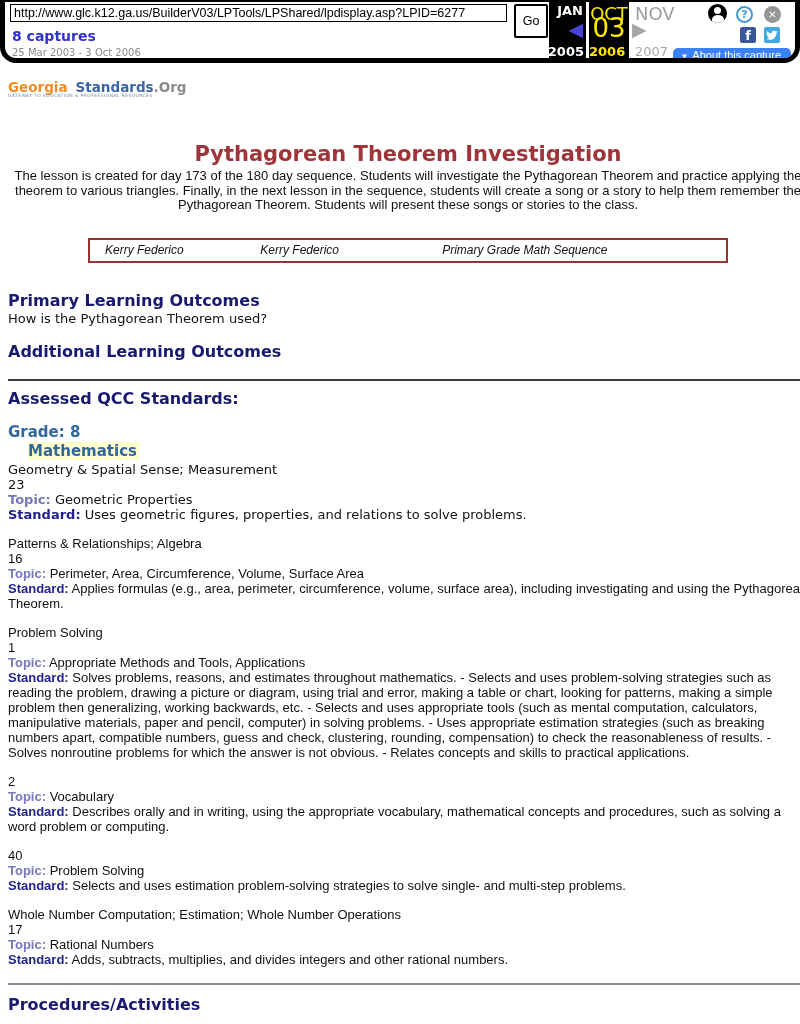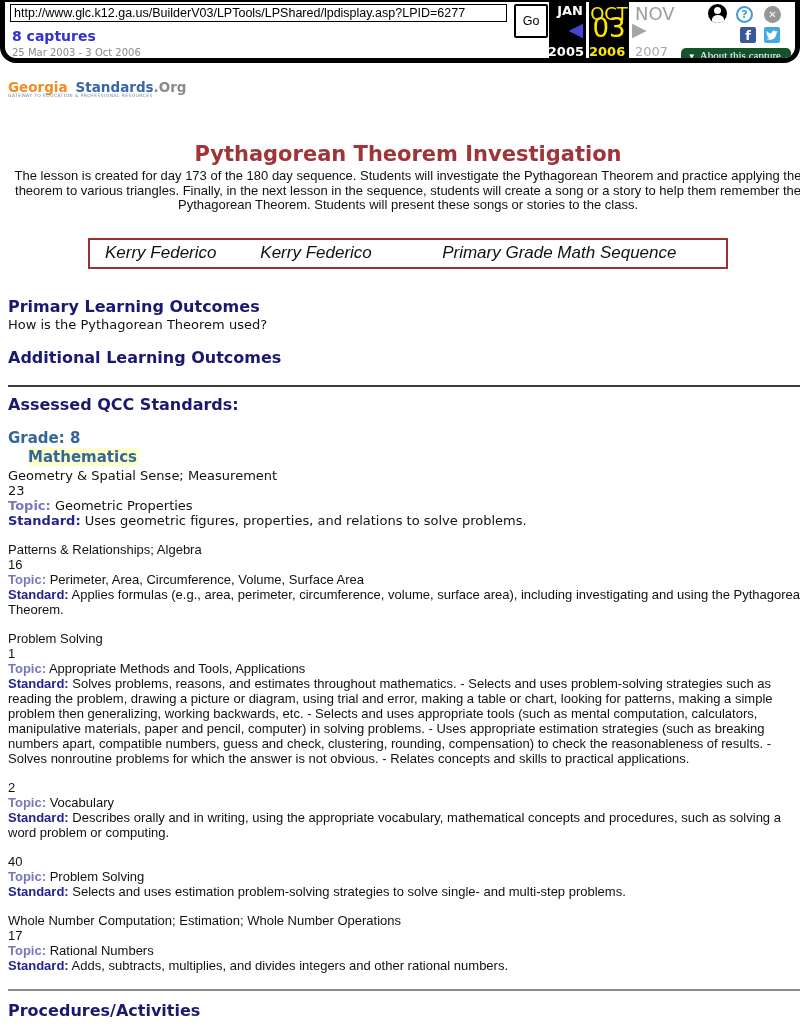--- a/index.html
+++ b/index.html
@@ -40,40 +40,40 @@
   .wb-person{left:703px;top:2px;width:19px;height:19px;background:#000;border-radius:50%;overflow:hidden;}
   .wb-person i{position:absolute;left:6px;top:3px;width:7px;height:7px;background:#fff;border-radius:50%;}
   .wb-person b{position:absolute;left:3.5px;top:11px;width:12px;height:9px;background:#fff;border-radius:50% 50% 0 0;}
   .wb-help{left:731px;top:4px;width:17px;height:17px;border:2px solid #4399d2;border-radius:50%;
       background:#fff;color:#4399d2;font-weight:bold;font-size:11px;line-height:13px;text-align:center;}
   .wb-close{left:759px;top:4px;width:17px;height:17px;border-radius:50%;background:#969696;
       color:#fff;font-weight:bold;font-size:10px;line-height:17px;text-align:center;}
   .wb-fb{left:735px;top:25px;width:16px;height:16px;background:#3b5998;border-radius:2px;
       color:#fff;font-weight:bold;font-size:13px;line-height:17px;text-align:center;}
   .wb-tw{left:759px;top:25px;width:16px;height:16px;background:#3fa9e0;border-radius:2px;padding:2px;}
-  .wb-about{right:4px;top:46px;height:16px;background:#14532d;border-radius:5px;
-      color:#fff;font-size:11px;line-height:15px;padding:0 10px 0 7px;font-family:Liberation Serif, serif;}
+  .wb-about{right:4px;top:46px;height:16px;background:#3b82f6;border-radius:5px;
+      color:#fff;font-size:11px;line-height:15px;padding:0 10px 0 7px;font-family:Liberation Sans, sans-serif;}
   .wb-about .tri{position:static;font-size:8px;margin-right:4px;}
   .wb-about .lbl{position:static;text-decoration:underline;}
 
   
   .content{width:808px;padding-left:8px;}
   .logo{margin-top:17px;line-height:1.05;}
   .logo .l1{font-size:13.5px;font-weight:bold;}
   .logo .p1{color:var(--logo_orange);}
   .logo .p2{color:var(--logo_blue);padding-left:8px;}
   .logo .p3{color:#8a8a8a;}
   .logo .l2{font-size:4.5px;color:#6b86ad;letter-spacing:.4px;}
   .title{margin-top:44px;text-align:center;color:var(--title_red);
       font-size:21px;font-weight:bold;line-height:1.1;}
   .intro{margin-top:3px;text-align:center;font-family:"Liberation Sans",sans-serif;
       font-size:13px;line-height:1.12;}
   table.authors{margin:25px auto 0 auto;width:640px;border:2px solid var(--table_border);
       border-collapse:collapse;}
-  table.authors td{font-family:"Liberation Sans",sans-serif;font-style:italic;font-size:17px;
+  table.authors td{font-family:"Liberation Sans",sans-serif;font-style:italic;font-size:12px;
       padding:3px 0 4px 15px;}
   td.c1{width:24.5%;} td.c2{width:28.5%;} td.c3{width:47%;}
   h2{font-size:16px;color:var(--heading_navy);margin:0;line-height:1.05;}
   .h-primary{margin-top:30px;}
   .p-how{margin:3px 0 0 0;font-size:13px;line-height:1.1;}
   .h-additional{margin-top:17px;}
   hr{border:none;margin:0;}
   .hr1{border-top:2px solid #3c3c3c;margin-top:18px;}
   .h-assessed{margin-top:10px;}
   .grade,.subject{color:var(--grade_blue);font-weight:bold;font-size:15px;line-height:1.2;}

